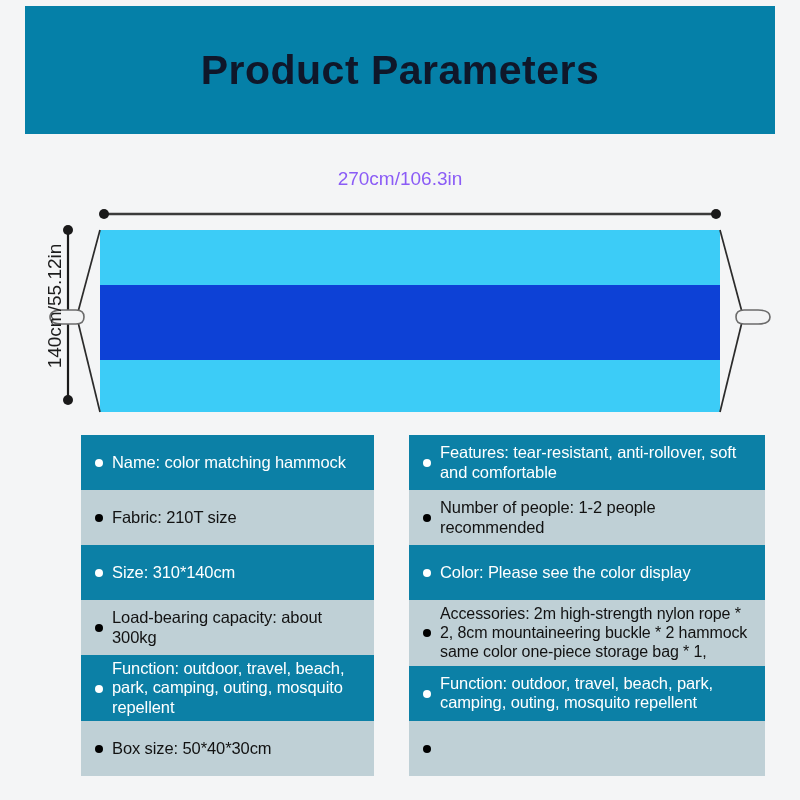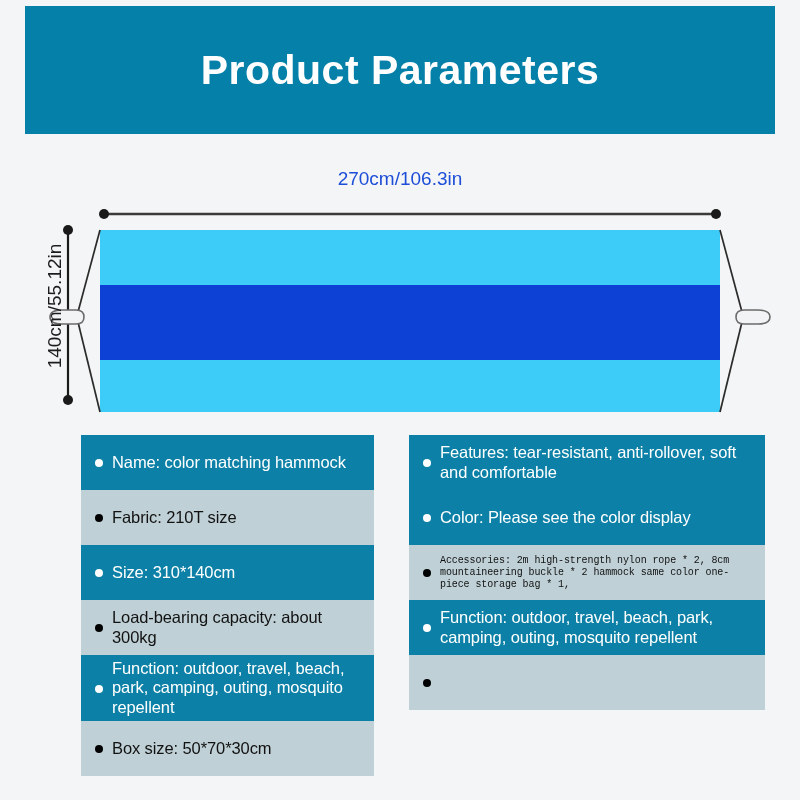--- a/index.html
+++ b/index.html
@@ -21,21 +21,21 @@
     left: 25px;
     top: 6px;
     width: 750px;
     height: 128px;
     background: #0580a8;
     display: flex;
     align-items: center;
     justify-content: center;
   }
   .banner-title {
-    color: #ffffff;
+    color: #0f172a;
     font-size: 41px;
     font-weight: bold;
     letter-spacing: 0.5px;
     line-height: 1;
   }
 
   
   .diagram {
     position: absolute;
     left: 0;
@@ -46,21 +46,21 @@
   .diagram svg {
     display: block;
   }
   .dim-top-label {
     position: absolute;
     left: 0;
     top: 28px;
     width: 800px;
     text-align: center;
     font-size: 19px;
-    color: #1d4ed8;
+    color: #8b5cf6;
     letter-spacing: 0px;
   }
   .dim-left-label {
     position: absolute;
     left: -40px;
     top: 155px;
     width: 190px;
     text-align: center;
     font-size: 19px;
     color: #1c1c1c;
@@ -113,23 +113,22 @@
   .spec-row.teal .bullet { background: #ffffff; }
   .spec-row.gray .bullet { background: #000000; }
 
   .spec-text {
     flex: 1 1 auto;
     font-size: 16.5px;
     line-height: 1.18;
     letter-spacing: -0.1px;
   }
   .spec-text.small {
-    font-size: 10px;
+    font-size: 16px;
     line-height: 1.2;
-    font-family: Liberation Mono, monospace;
   }
 </style>
 </head>
 <body>
 
 <div class="banner">
   <div class="banner-title">Product Parameters</div>
 </div>
 
 <div class="diagram">
@@ -193,28 +192,32 @@
       <div class="spec-row gray">
         <span class="bullet"></span>
         <span class="spec-text">Load-bearing capacity: about 300kg</span>
       </div>
       <div class="spec-row teal">
         <span class="bullet"></span>
         <span class="spec-text">Function: outdoor, travel, beach, park, camping, outing, mosquito repellent</span>
       </div>
       <div class="spec-row gray">
         <span class="bullet"></span>
-        <span class="spec-text">Box size: 50*70*30cm</span>
+        <span class="spec-text">Box size: 50*40*30cm</span>
       </div>
     </div>
   <div class="spec-col right" id="spec-col-right">
       <div class="spec-row teal">
         <span class="bullet"></span>
         <span class="spec-text">Features: tear-resistant, anti-rollover, soft and comfortable</span>
       </div>
+      <div class="spec-row gray">
+        <span class="bullet"></span>
+        <span class="spec-text">Number of people: 1-2 people recommended</span>
+      </div>
       <div class="spec-row teal">
         <span class="bullet"></span>
         <span class="spec-text">Color: Please see the color display</span>
       </div>
       <div class="spec-row gray">
         <span class="bullet"></span>
         <span class="spec-text small">Accessories: 2m high-strength nylon rope * 2, 8cm mountaineering buckle * 2 hammock same color one-piece storage bag * 1,</span>
       </div>
       <div class="spec-row teal">
         <span class="bullet"></span>

